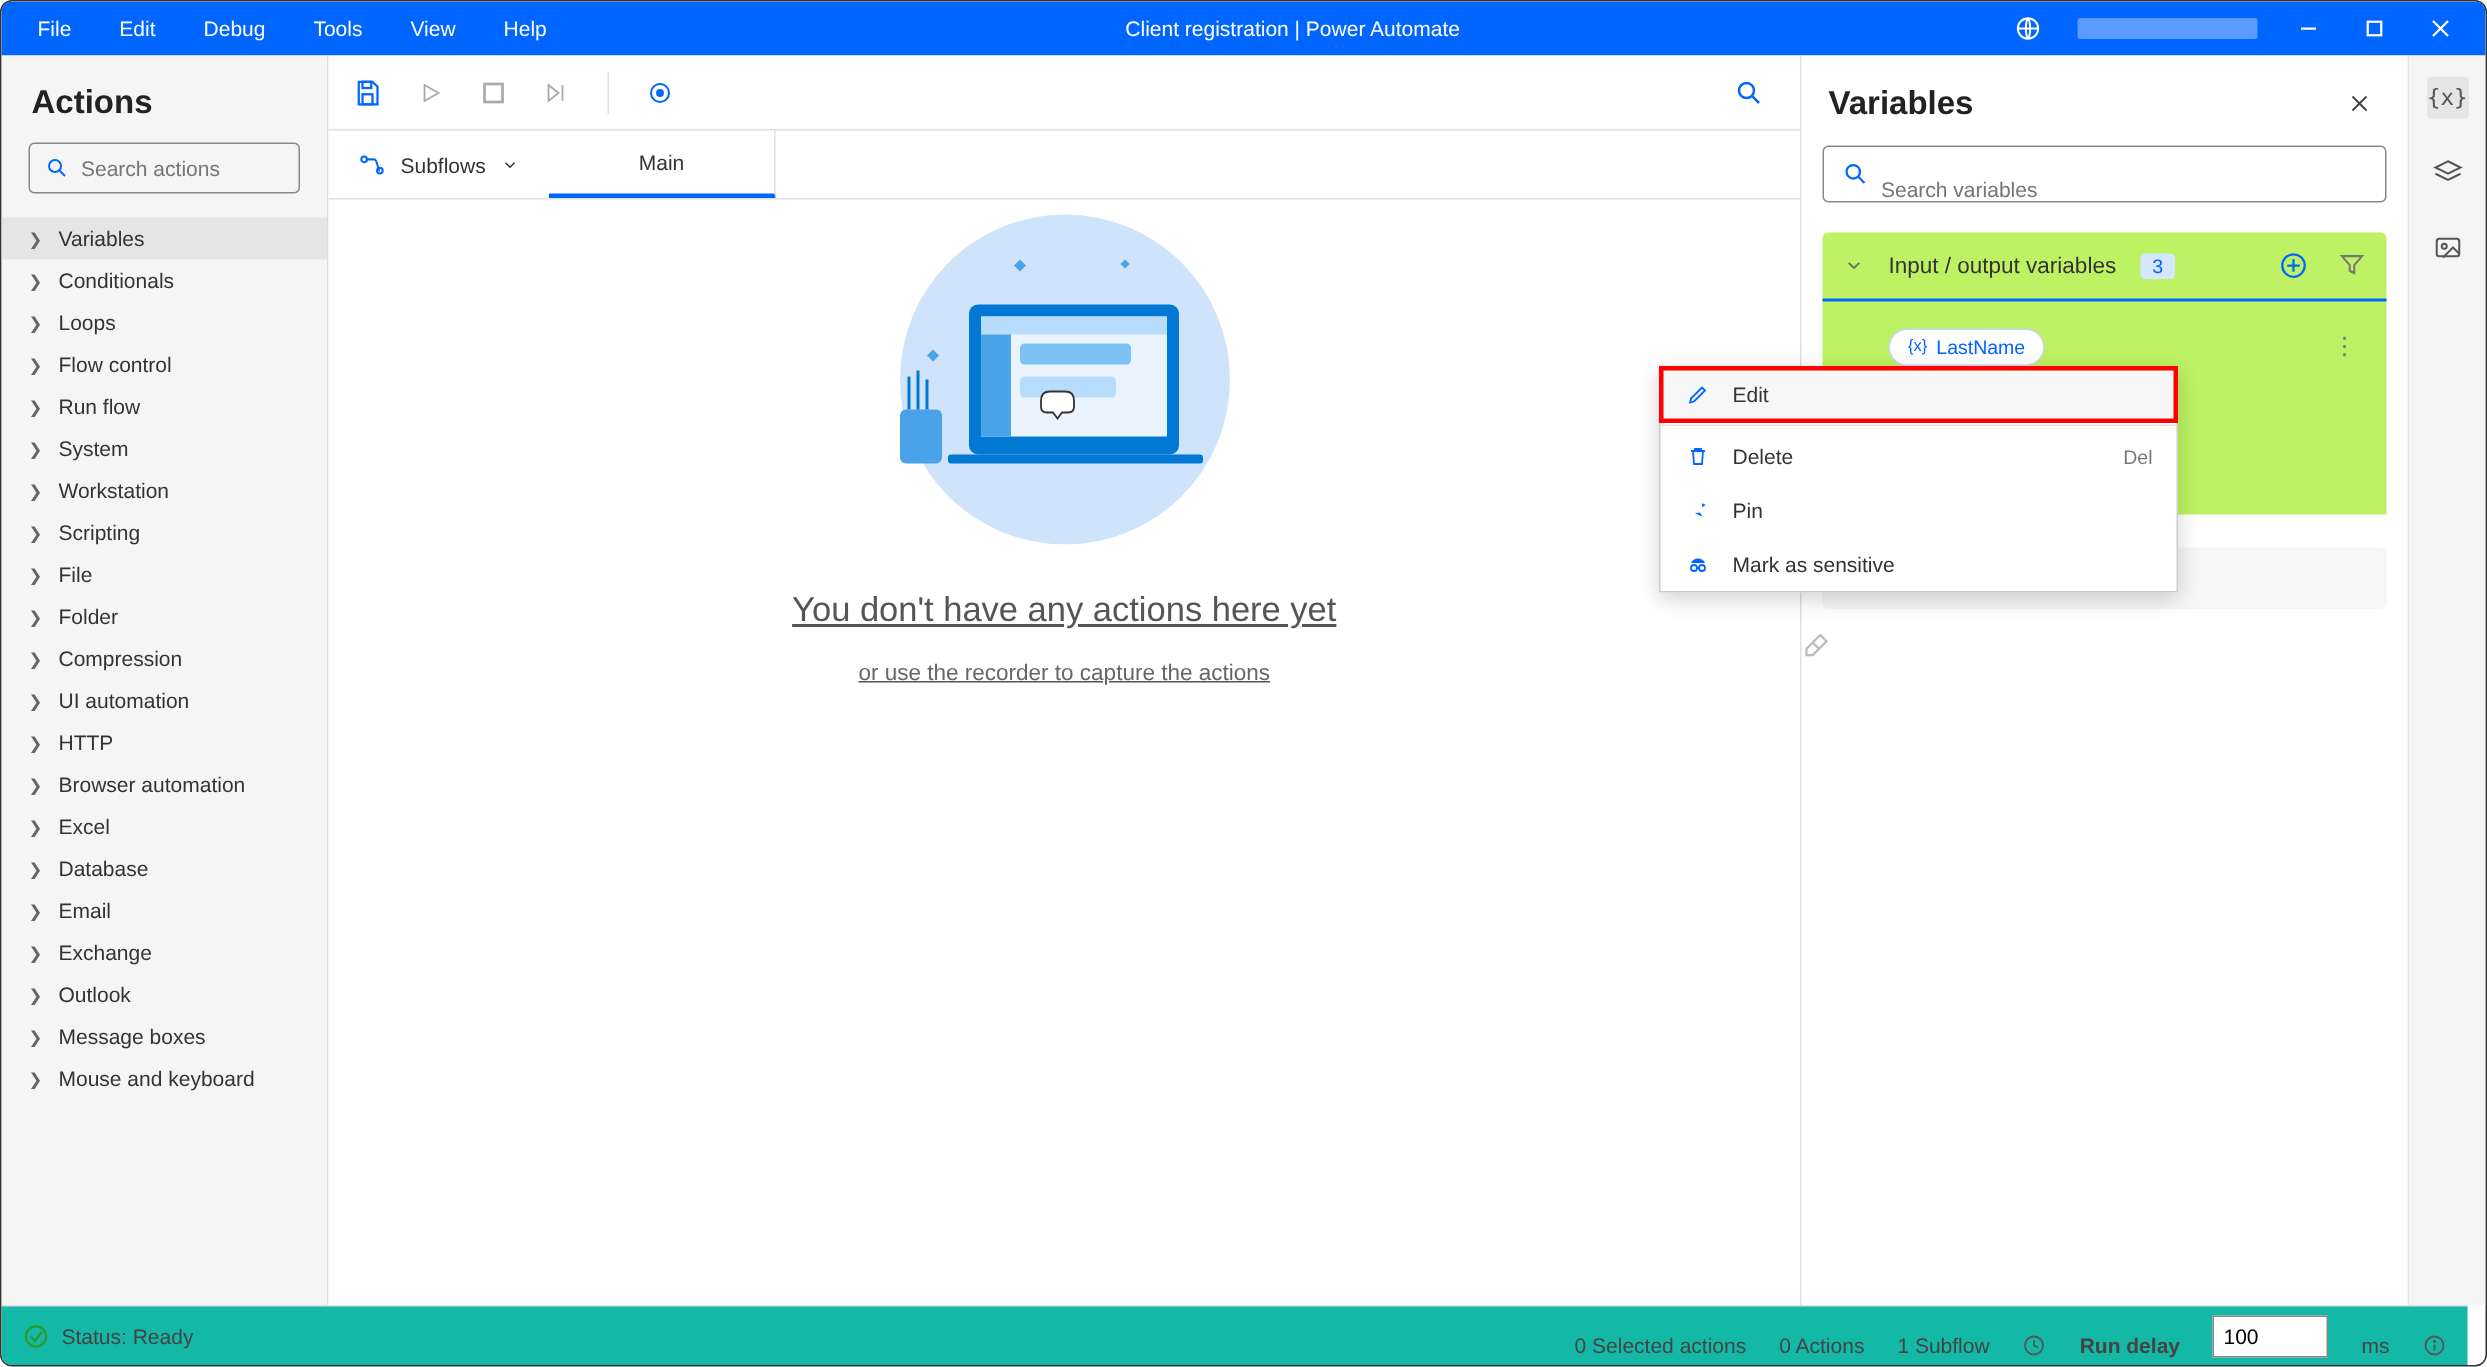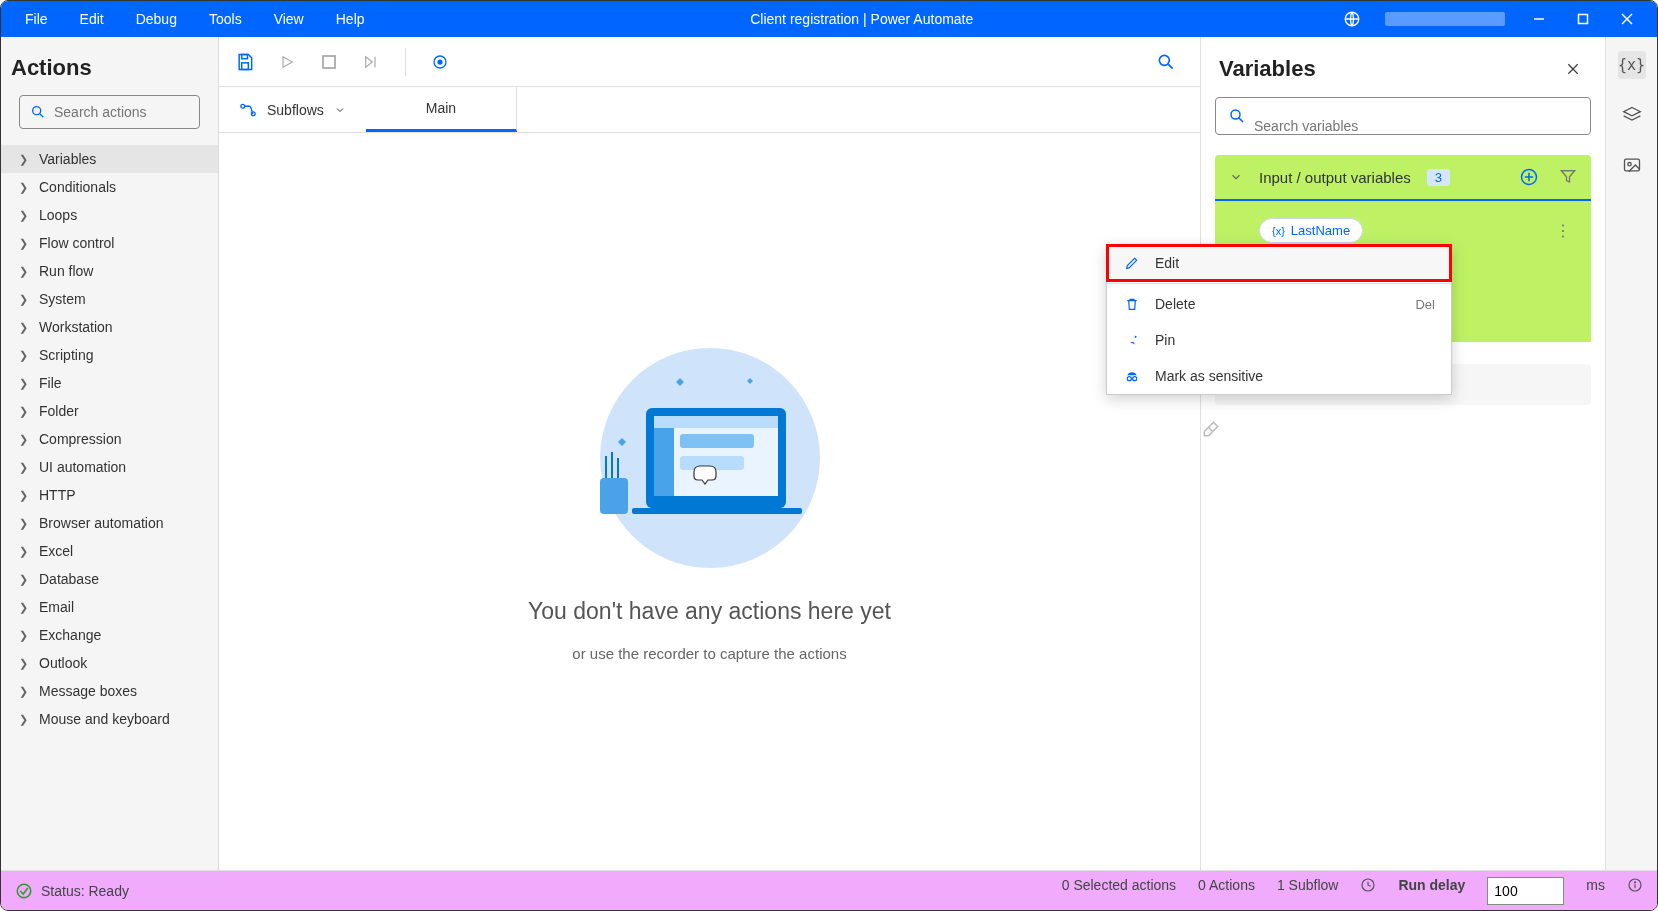--- a/index.html
+++ b/index.html
@@ -11,42 +11,42 @@
 .menu-item { padding: 0 16px; cursor: pointer; line-height: 36px; }
 .title-center { flex: 1; text-align: center; }
 .win-controls { display: flex; align-items: center; gap: 24px; padding-right: 12px; }
 .win-btn { width: 20px; height: 20px; display: flex; align-items: center; justify-content: center; cursor: pointer; color: #fff; }
 
 
 .main-area { display: flex; height: calc(100% - 36px - 40px); }
 
 
 .actions-panel { width: 218px; background: #f5f5f5; border-right: 1px solid #ddd; display: flex; flex-direction: column; }
-.actions-header { font-size: 22px; font-weight: 600; padding: 18px 10px 14px; color: #222; }
+.actions-header { font-size: 22px; font-weight: 600; padding: 18px 20px 14px; color: #222; }
 .search-box { margin: 0 18px 8px; border: 1px solid #888; border-radius: 4px; height: 34px; display: flex; align-items: center; padding: 0 10px; background: #f5f5f5; }
 .search-box input { border: none; outline: none; background: transparent; font-size: 14px; flex: 1; margin-left: 8px; color: #444; }
 .action-list { overflow-y: auto; flex: 1; padding-top: 8px; }
 .action-item { display: flex; align-items: center; padding: 6px 18px; font-size: 14px; color: #333; cursor: pointer; }
 .action-item.selected { background: #e5e5e5; }
 .chevron { width: 10px; margin-right: 10px; color: #666; font-size: 11px; }
 
 
 .center-area { flex: 1; display: flex; flex-direction: column; background: #fff; }
 .toolbar { height: 50px; border-bottom: 1px solid #e0e0e0; display: flex; align-items: center; padding: 0 14px; gap: 18px; }
 .toolbar-btn { width: 24px; height: 24px; display: flex; align-items: center; justify-content: center; cursor: pointer; color: #0066ff; }
 .toolbar-btn.disabled { color: #aaa; }
 .toolbar-sep { width: 1px; height: 28px; background: #e0e0e0; margin: 0 4px; }
 .toolbar .search-right { margin-left: auto; color: #0066ff; width: 40px; height: 40px; display: flex; align-items: center; justify-content: center; cursor: pointer; }
 
 .subflow-bar { height: 46px; border-bottom: 1px solid #e0e0e0; display: flex; align-items: center; }
 .subflow-tab { display: flex; align-items: center; padding: 0 20px; gap: 10px; color: #333; font-size: 14px; height: 100%; }
 .subflow-tab .sf-icon { color: #0066ff; }
 .main-tab { padding: 0 60px; color: #333; font-size: 14px; border-bottom: 3px solid #0066ff; border-right: 1px solid #e0e0e0; height: 100%; display: flex; align-items: center; }
 
-.empty-state { flex: 1; display: flex; flex-direction: column; align-items: center; justify-content: center; color: #555; }
+.empty-state { flex: 1; display: flex; flex-direction: column; align-items: center; color: #555; text-decoration: underline; }
 .empty-illustration { width: 320px; height: 230px; margin-bottom: 30px; }
 .empty-title { font-size: 23px; color: #555; margin-bottom: 18px; }
 .empty-sub { font-size: 15px; color: #666; text-align: center; line-height: 1.5; }
 
 
 .vars-panel { width: 405px; border-left: 1px solid #e0e0e0; display: flex; flex-direction: column; background: #fff; padding: 0; position: relative; }
 .vars-header { display: flex; align-items: center; padding: 18px 18px 14px; }
 .vars-header h2 { font-size: 22px; font-weight: 600; color: #222; flex: 1; }
 .vars-close { cursor: pointer; color: #444; padding: 6px; }
 .vars-search { margin: 0 14px 14px; border: 1px solid #888; border-radius: 4px; height: 38px; display: flex; align-items: center; padding: 0 12px; }
@@ -78,23 +78,23 @@
 
 
 .context-menu { position: absolute; top: 243px; left: 1105px; width: 346px; background: #fff; border: 1px solid #ccc; box-shadow: 0 4px 14px rgba(0,0,0,0.18); z-index: 50; }
 .ctx-item { display: flex; align-items: center; padding: 10px 16px; gap: 14px; font-size: 14px; color: #333; cursor: pointer; }
 .ctx-item.highlighted { outline: 3px solid #ff0000; outline-offset: -2px; background: #f7f7f7; }
 .ctx-icon { width: 18px; color: #0066ff; display: flex; justify-content: center; }
 .ctx-shortcut { margin-left: auto; color: #777; font-size: 13px; }
 .ctx-sep { height: 1px; background: #e0e0e0; margin: 2px 0; }
 
 
-.statusbar { position: absolute; bottom: 0; left: 0; right: 0; height: 40px; border-top: 1px solid #e0e0e0; display: flex; align-items: center; padding: 16px 14px; font-size: 14px; color: #444; background: #f0abfc; }
+.statusbar { position: absolute; bottom: 0; left: 0; right: 12px; height: 40px; border-top: 1px solid #e0e0e0; display: flex; align-items: center; padding: 16px 14px; font-size: 14px; color: #444; background: #14b8a6; }
 .status-left { display: flex; align-items: center; gap: 8px; }
-.status-right { margin-left: auto; display: flex; align-items: flex-start; gap: 22px; }
+.status-right { margin-left: auto; display: flex; align-items: flex-end; gap: 22px; }
 .run-delay-input { width: 77px; height: 28px; border: 1px solid #888; padding: 0 6px; font-size: 14px; }
 .status-check { color: #2a9c2a; }
 
 svg { display: block; }
 </style>
 </head>
 <body>
 
 <div class="titlebar">
   <div class="menu-items">

